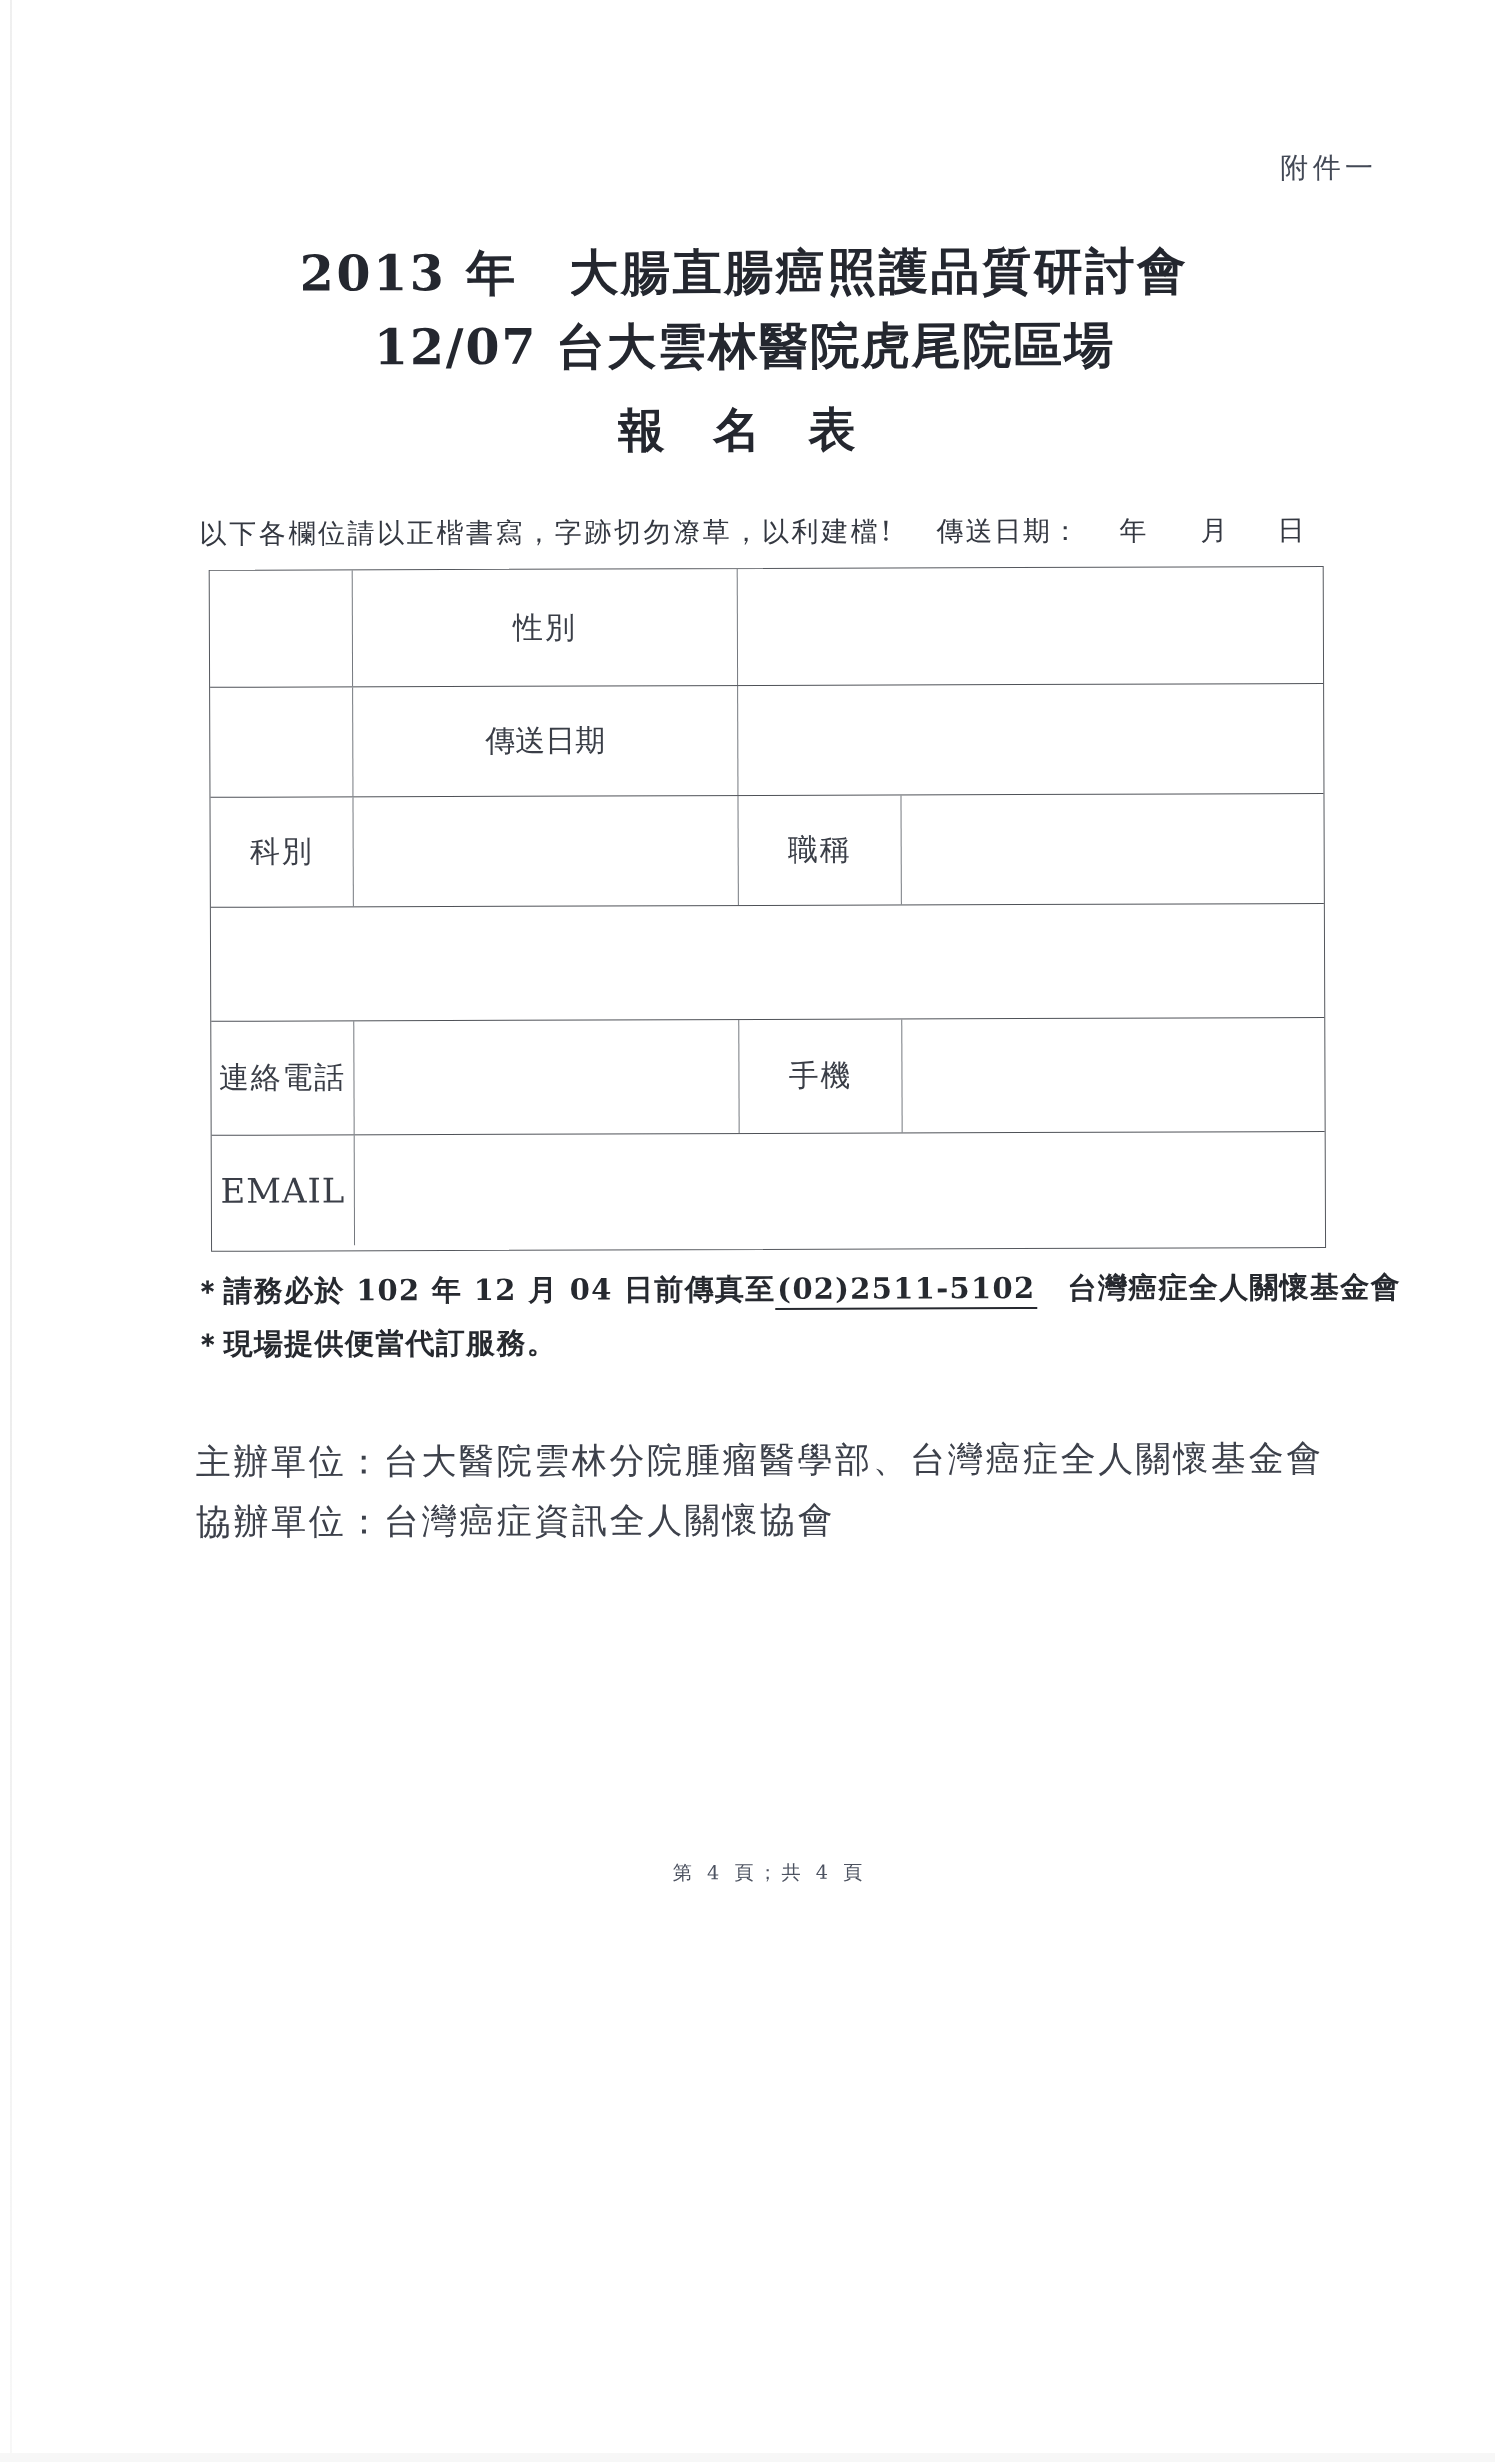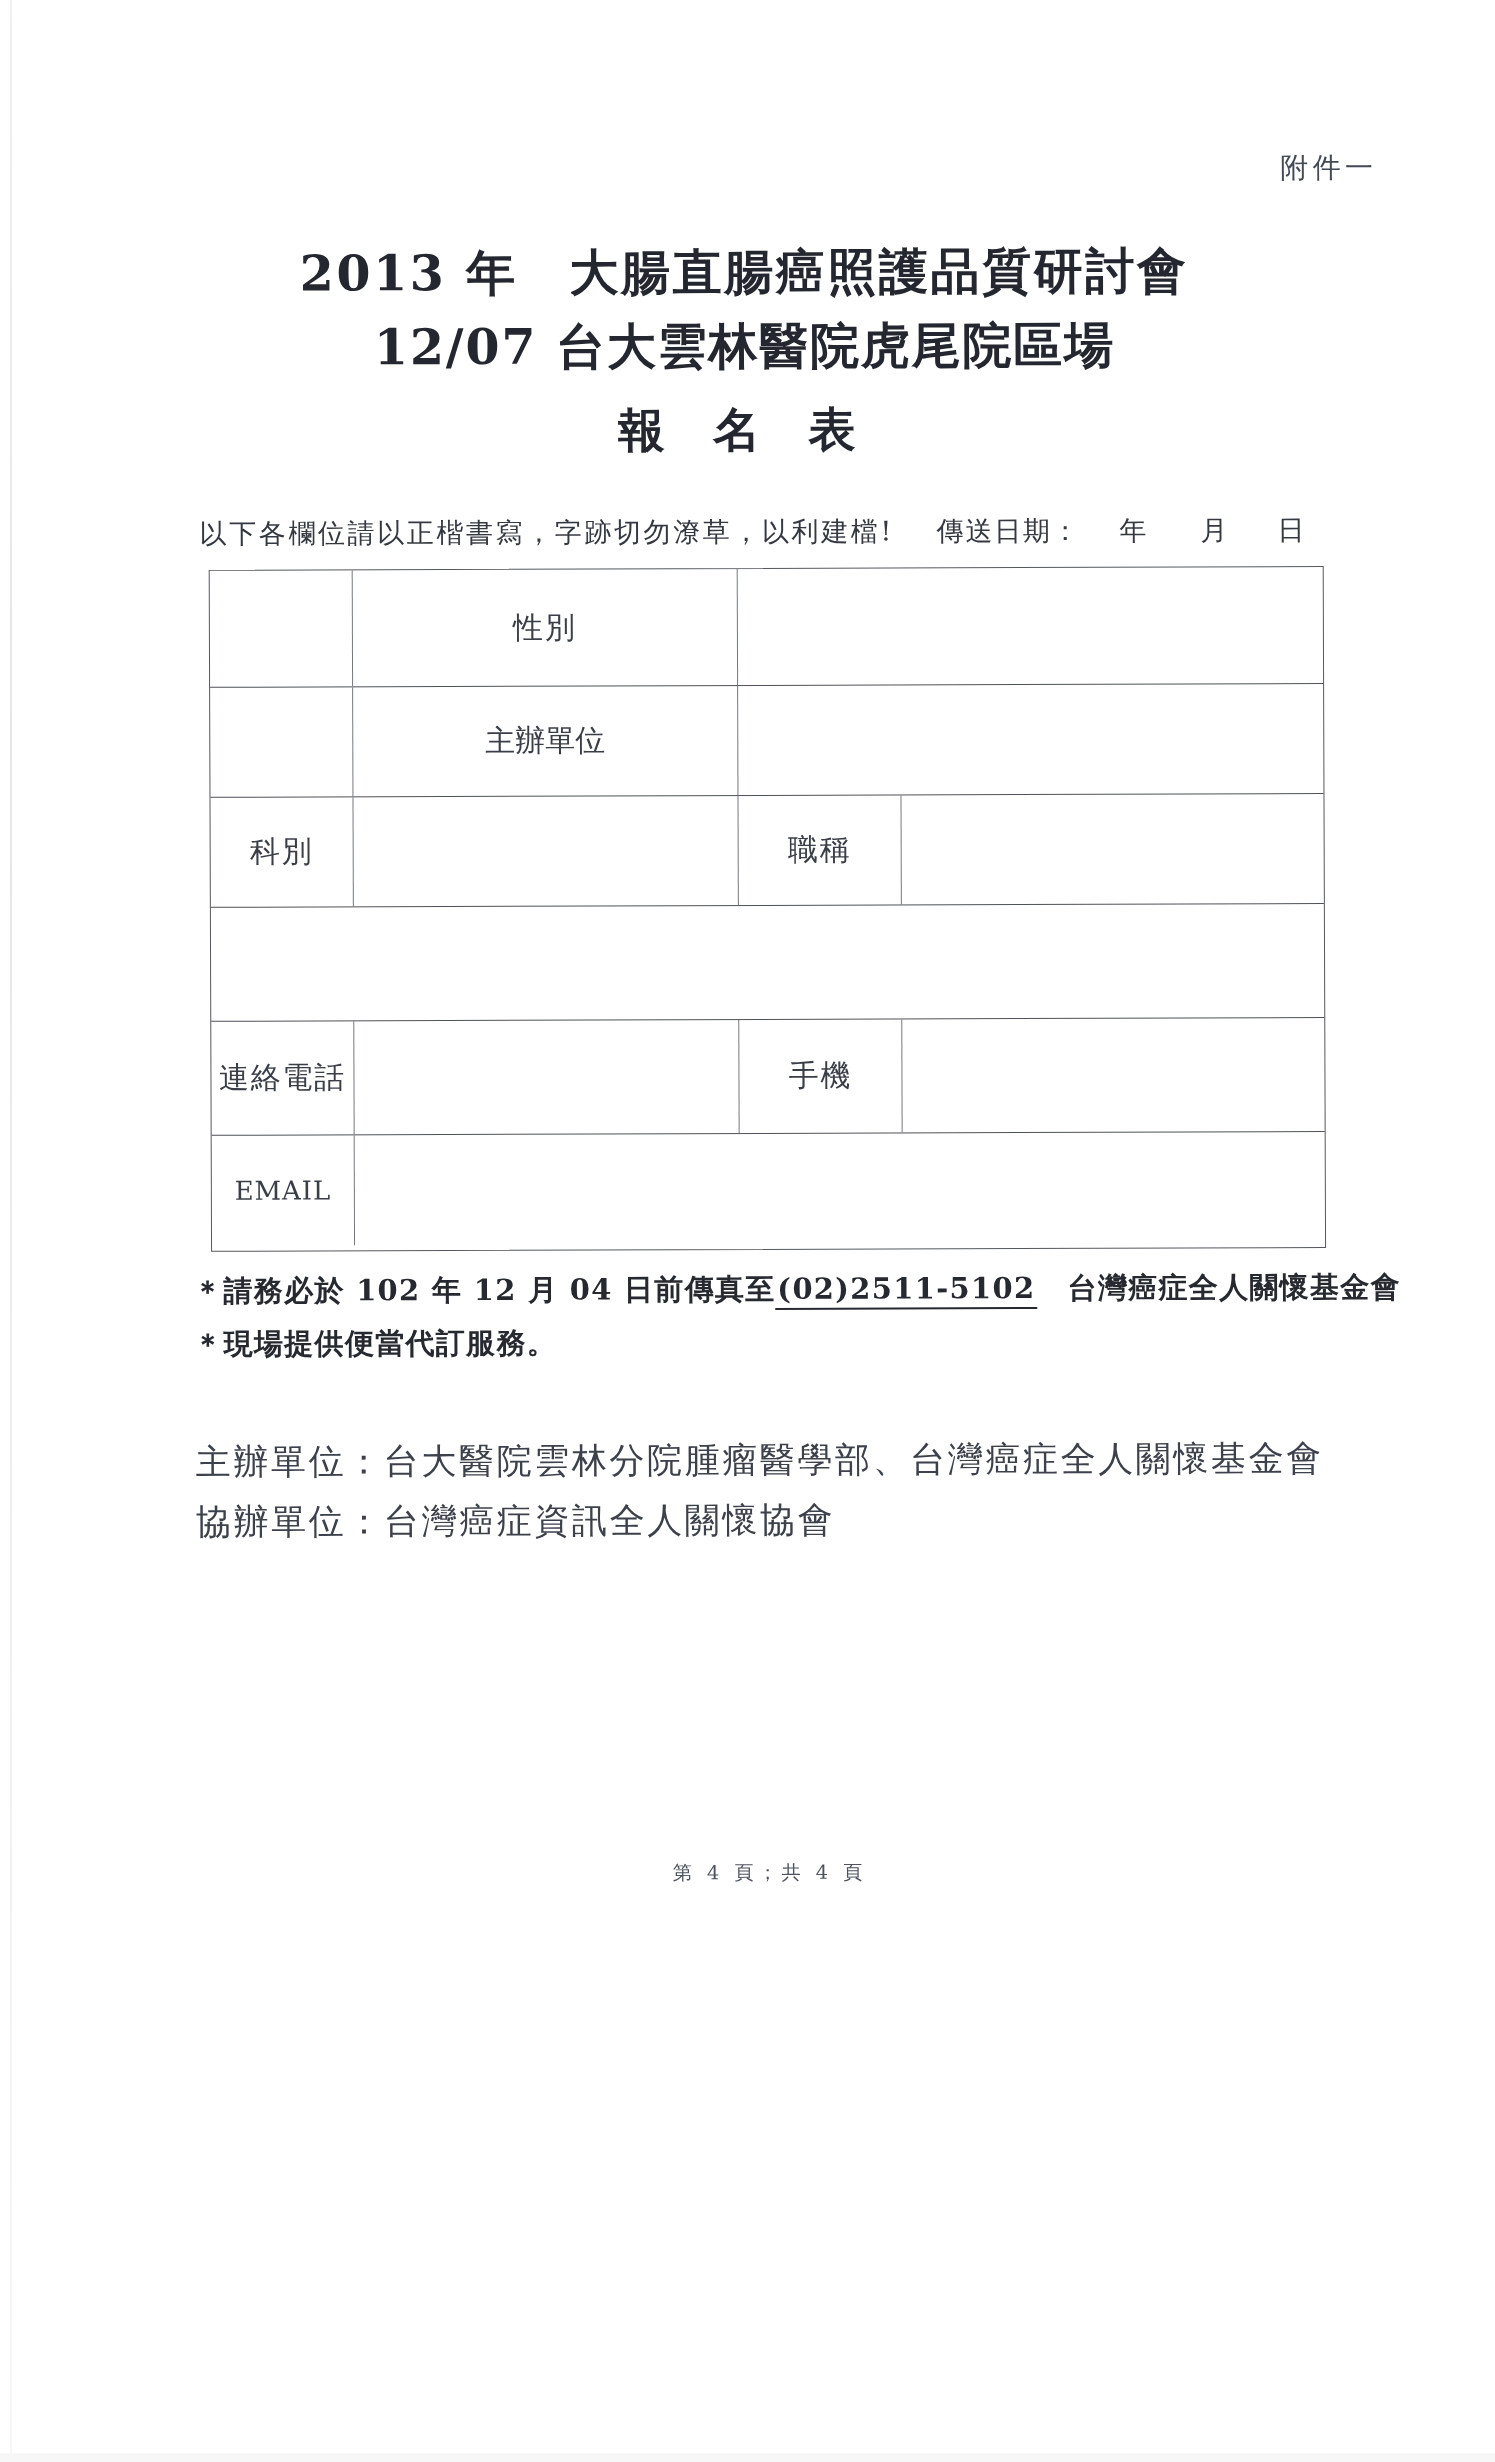--- a/index.html
+++ b/index.html
@@ -29,21 +29,21 @@
   
   .formtable{position:absolute;left:211px;top:568px;width:1115px;height:682px;
     border:1.8px solid #55585e;box-sizing:border-box;background:#ffffff;}
   .trow{display:grid;border-bottom:1.8px solid #4e5157;}
   .trow.cols4{grid-template-columns:143px 385px 163px 420px;}
   .trow.cols2{grid-template-columns:143px 968px;}
   .trow.last{border-bottom:none;}
   .cell{display:flex;align-items:center;justify-content:center;box-sizing:border-box;
     font-size:30px;letter-spacing:1.8px;color:#3a3e47;}
   .cell.vline{border-right:1.8px solid #75797f;}
-  .cell.email-label{font-size:26px;letter-spacing:0.9px;}
+  .cell.email-label{font-size:34px;letter-spacing:0.9px;}
   .cell.value{justify-content:flex-start;padding-left:12.3px;}
   
   .note{position:absolute;left:193px;font-size:29px;font-weight:bold;letter-spacing:1.3px;color:#26292f;}
   .note1{top:1270px;}
   .note2{top:1323px;}
   .fax-underline{border-bottom:2.6px solid #26292f;padding:0 1.8px 1.8px 1.8px;text-align:center;}
   
   .org{position:absolute;left:195px;font-size:35px;letter-spacing:2.6px;color:#3d414b;}
   .org1{top:1437px;}
   .org2{top:1497px;}
@@ -77,21 +77,21 @@
     </div>
 
     <div class="formtable">
       <div class="trow cols4" style="height:116px;">
         <div class="cell vline value"></div>
         <div class="cell vline">性別</div>
         <div class="cell value"></div>
       </div>
       <div class="trow cols4" style="height:109px;">
         <div class="cell vline value"></div>
-        <div class="cell vline" style="letter-spacing:0;">主辦單位</div>
+        <div class="cell vline" style="letter-spacing:0;">傳送日期</div>
         <div class="cell value"></div>
       </div>
       <div class="trow cols4" style="height:109px;">
         <div class="cell vline">科別</div>
         <div class="cell vline value"></div>
         <div class="cell vline">職稱</div>
         <div class="cell value"></div>
       </div>
       <div class="trow cols2" style="height:113px;">
         <div class="cell value"></div>

